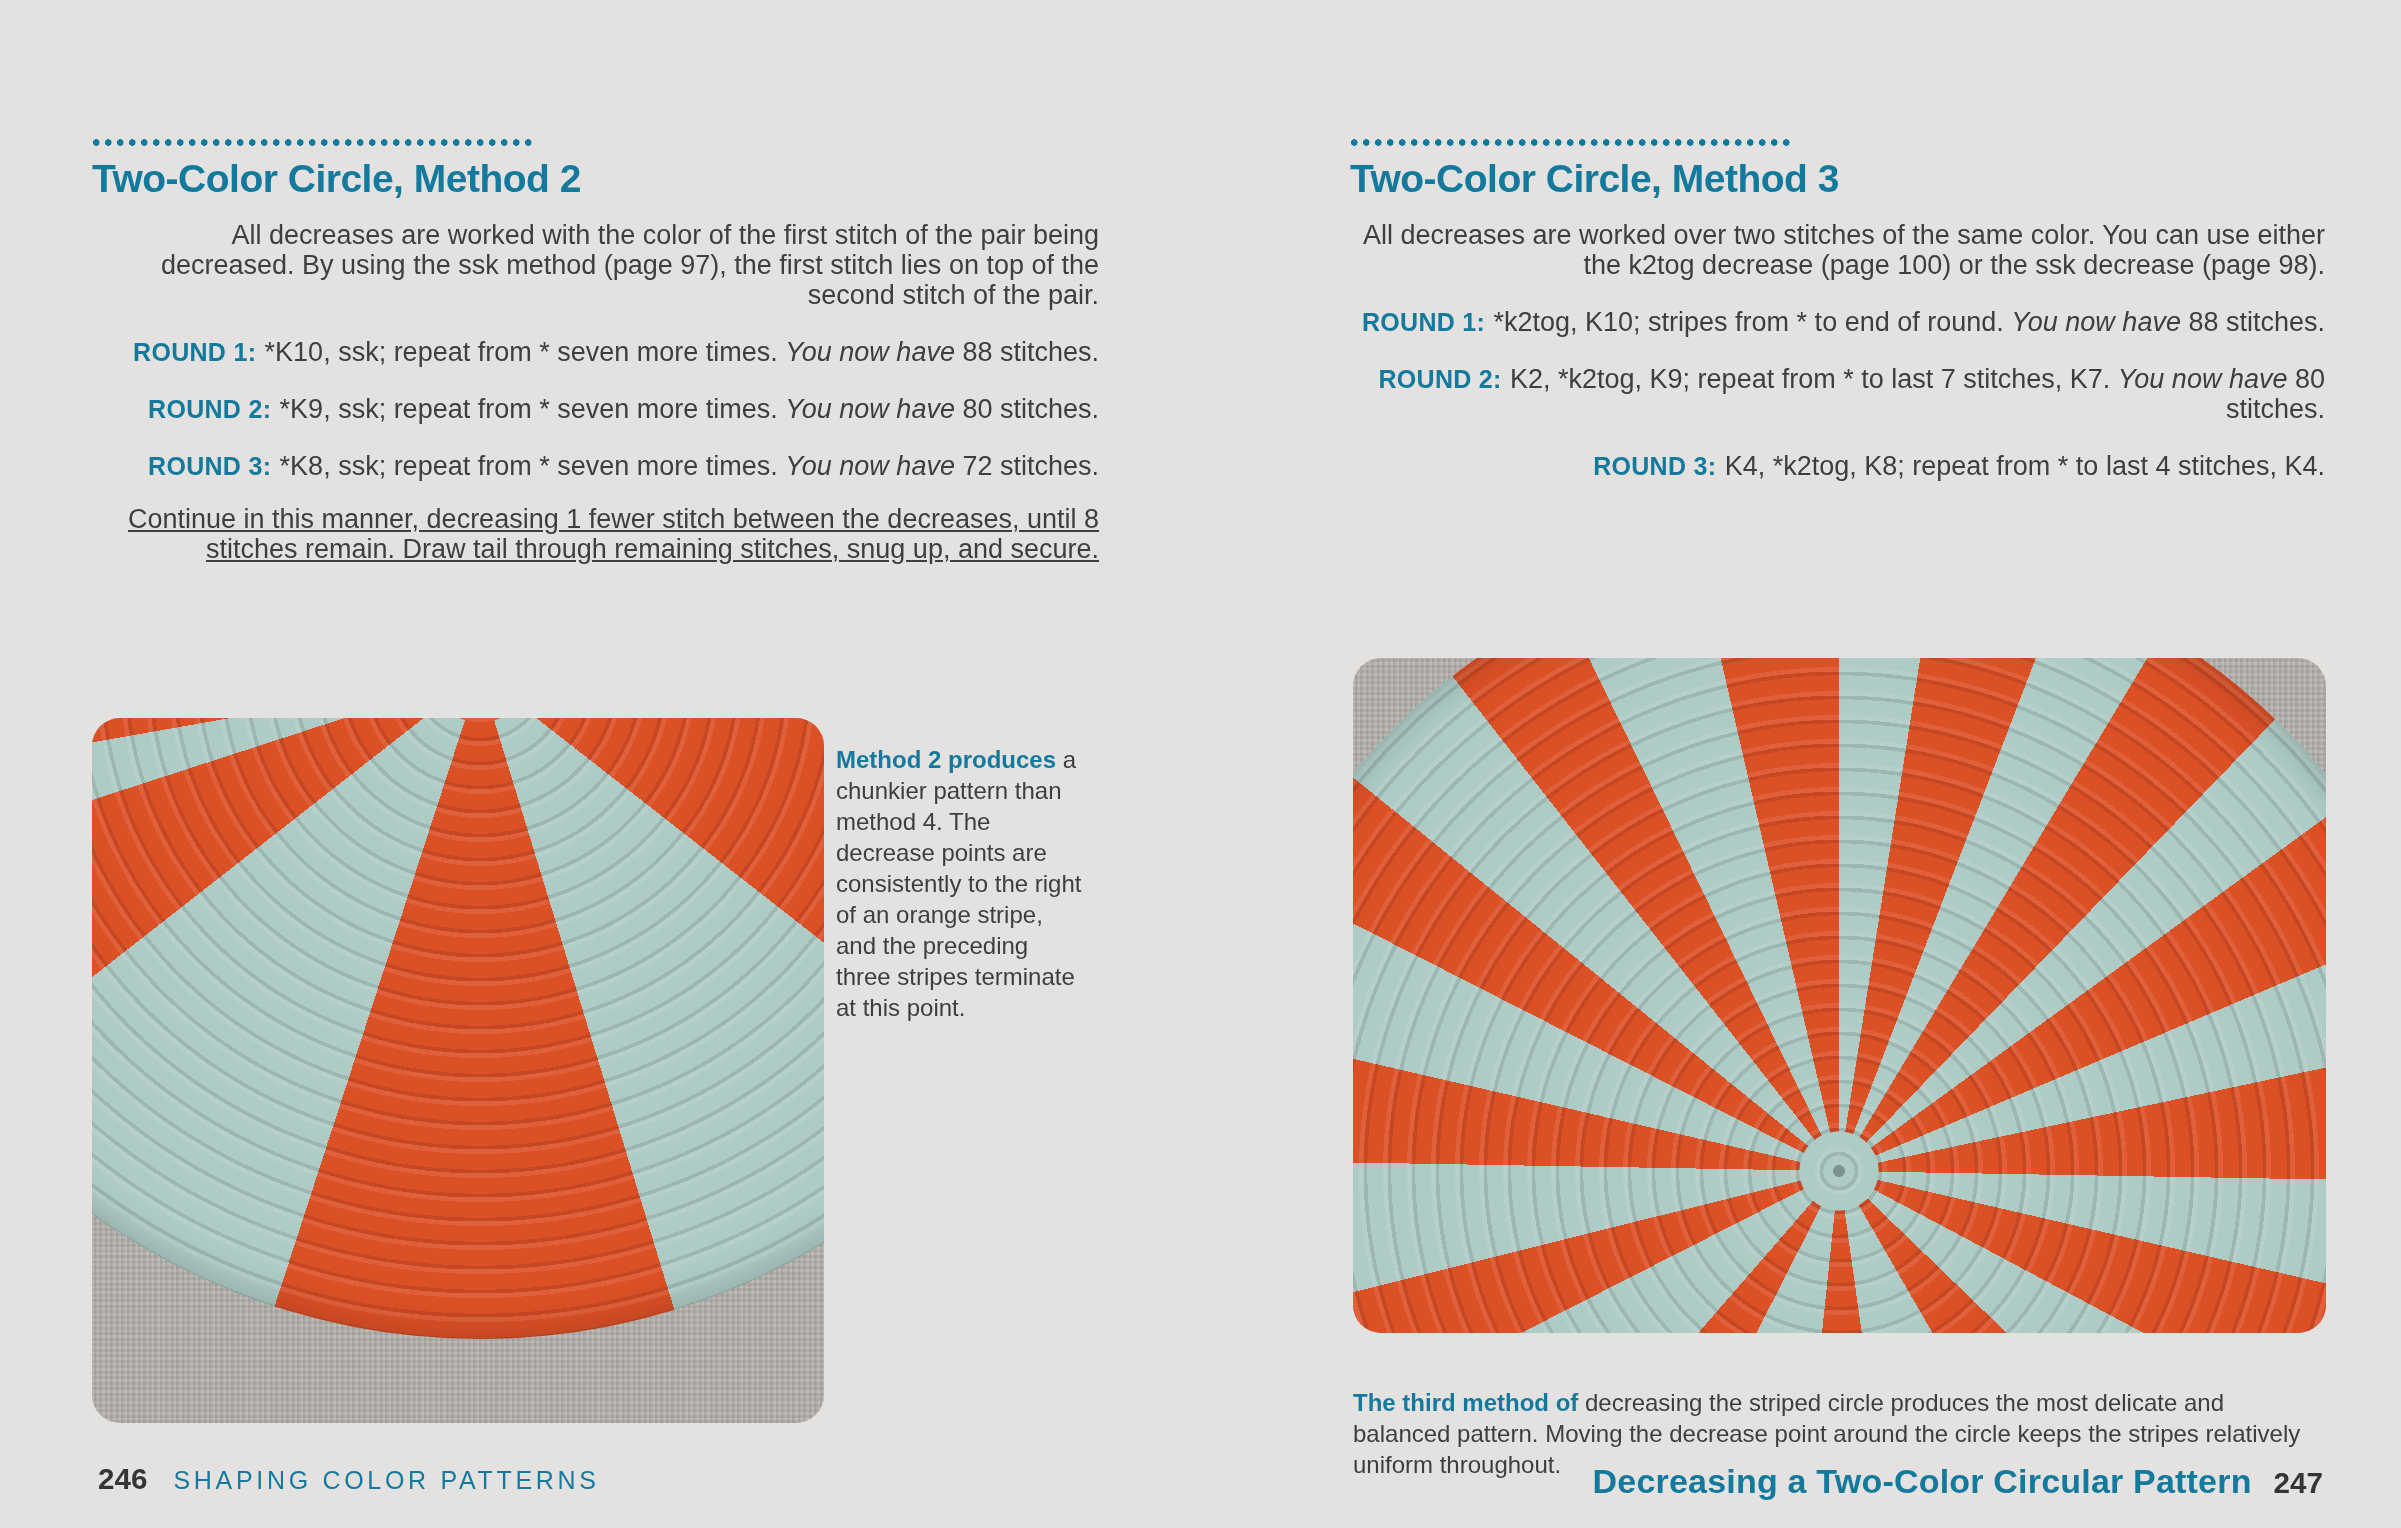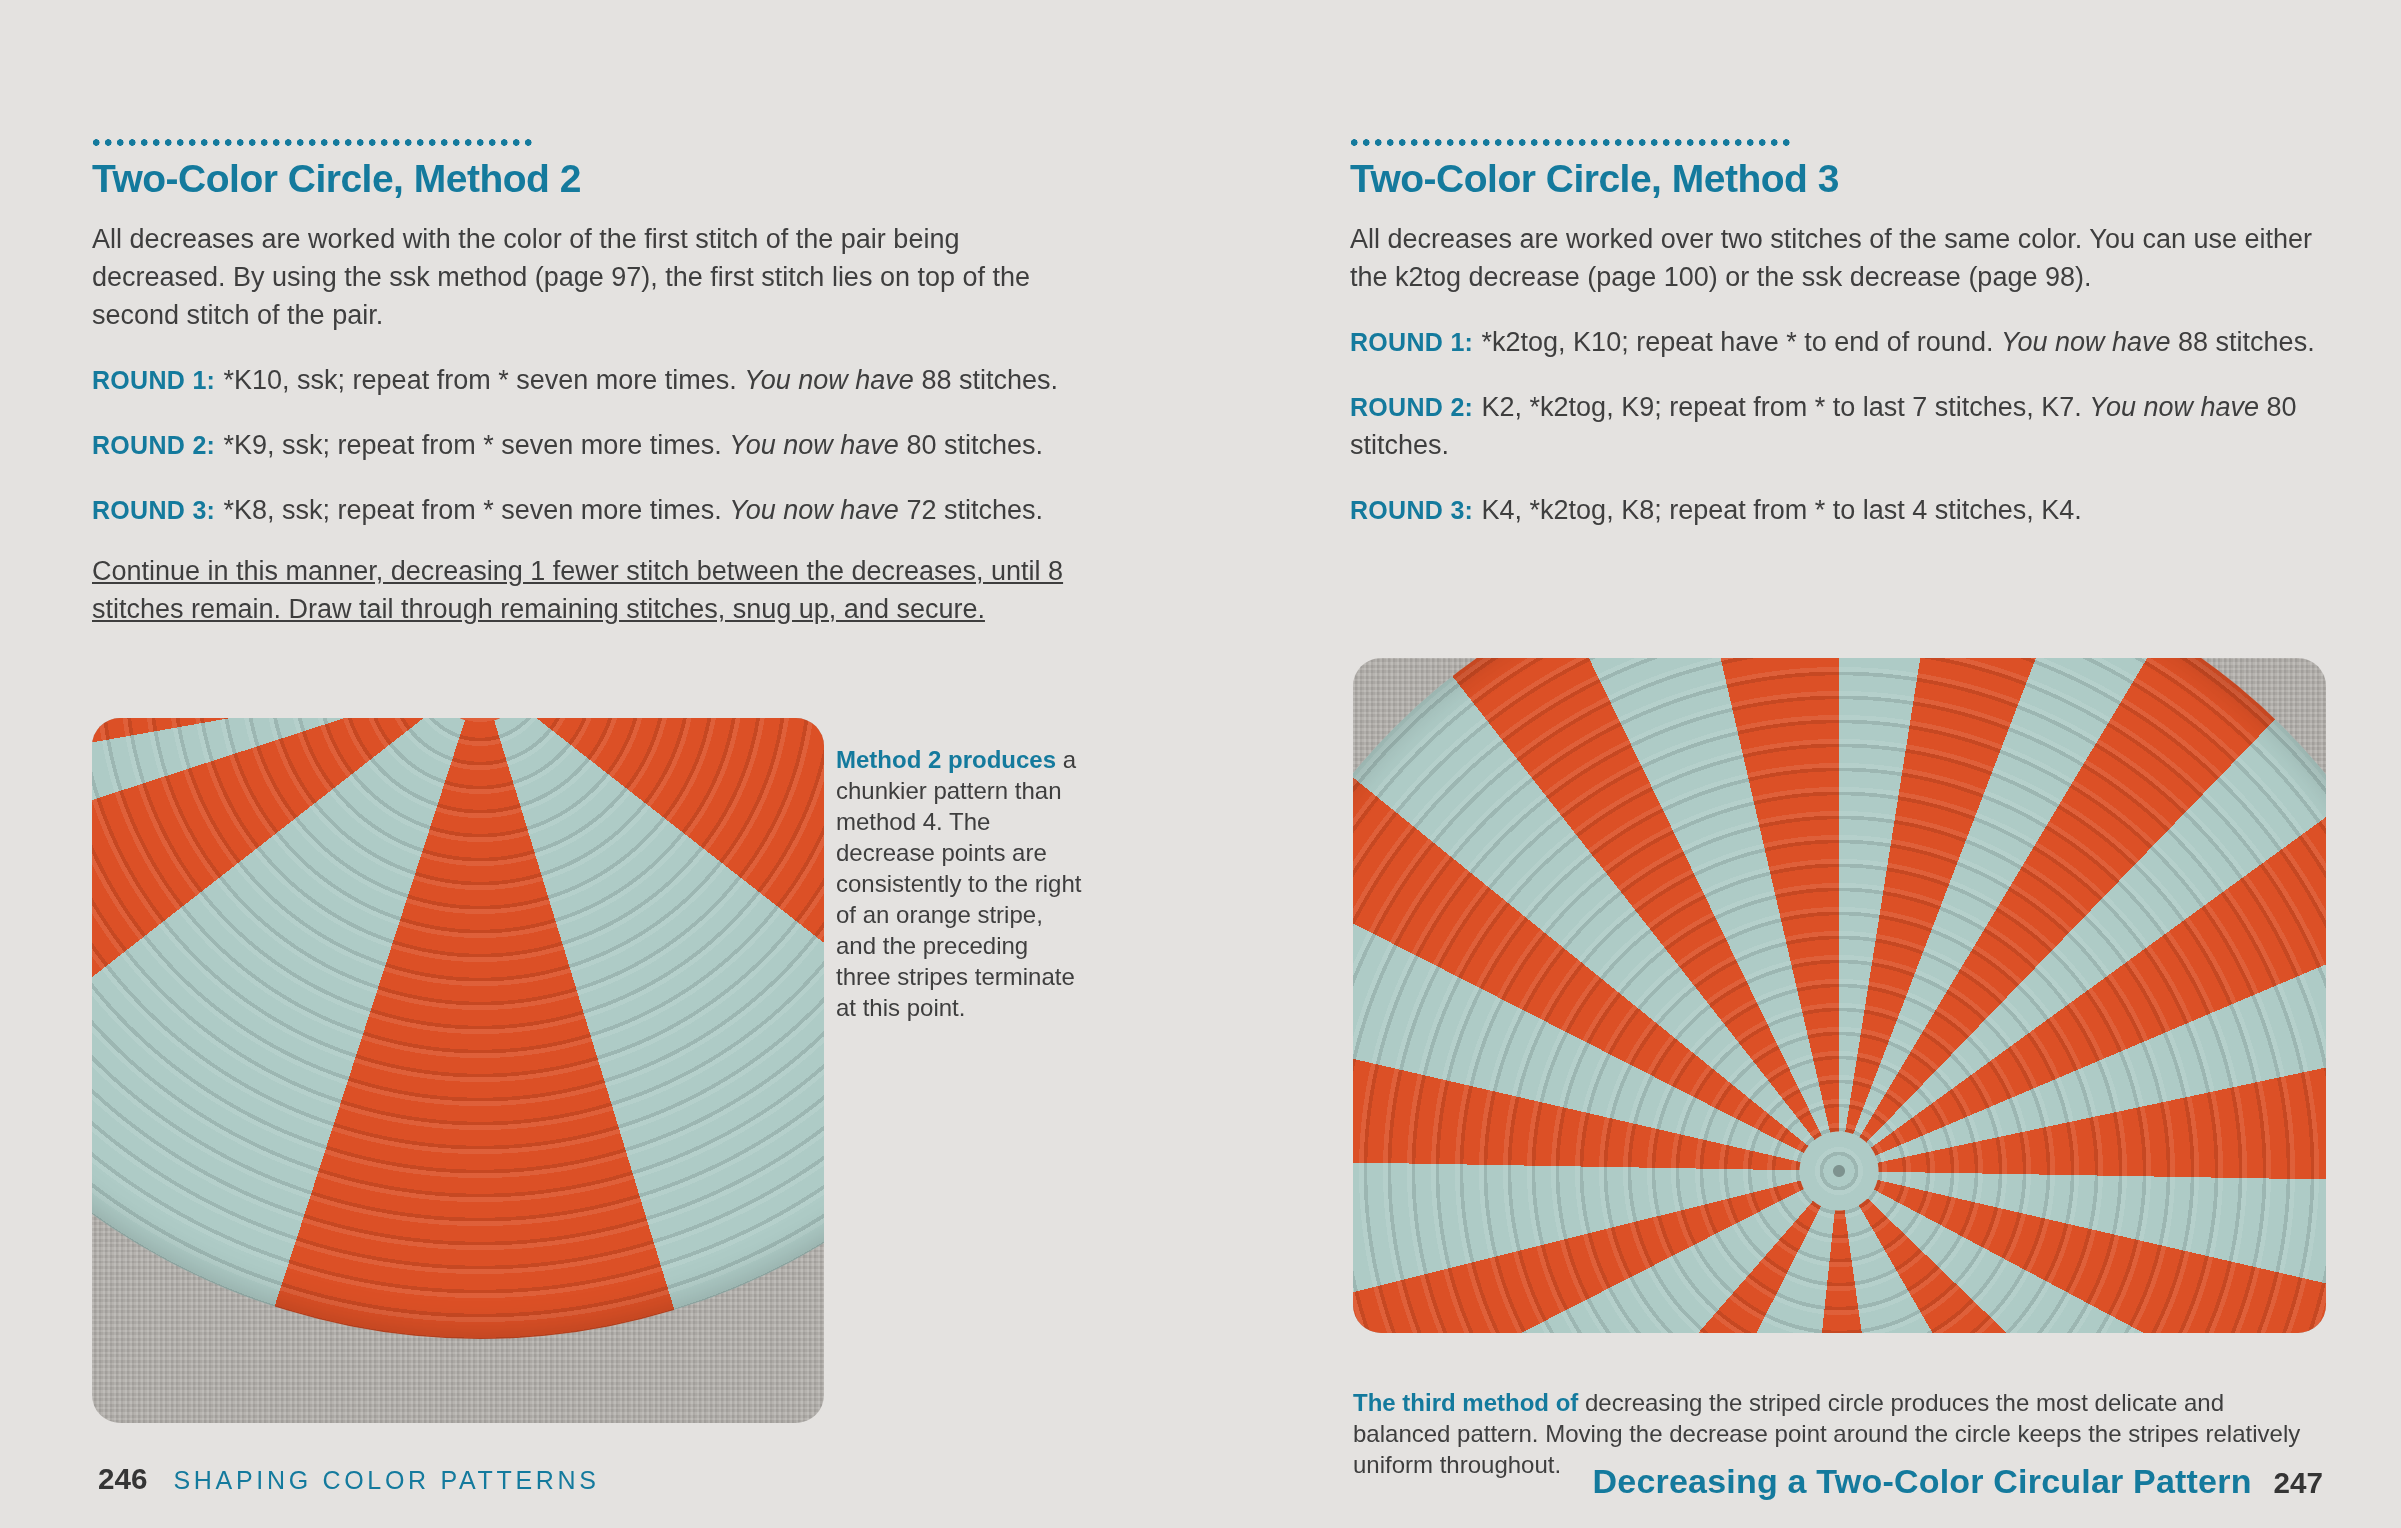--- a/index.html
+++ b/index.html
@@ -19,21 +19,21 @@
   .col{position:absolute;top:129px;}
   .col-left{left:92px;width:1007px;}
   .col-right{left:1350px;width:975px;}
 
   .rule{width:441px;height:9.2px;margin-top:9.2px;
     background-image:radial-gradient(circle at 4.2px 4.6px, var(--accent) 3.1px, rgba(0,0,0,0) 3.6px);
     background-size:12px 9.2px;background-repeat:repeat-x;}
 
   h2.section-title{margin-top:9.2px;font-size:39px;line-height:44px;font-weight:bold;color:var(--accent);letter-spacing:-0.5px;}
 
-  p.body{font-size:27px;line-height:38px;color:var(--body-text);}
+  p.body{font-size:27px;line-height:30px;color:var(--body-text);text-align:right;}
   p.intro{margin-top:19.4px;}
   p.round{margin-top:27px;}
   p.round .round-label{color:var(--accent);font-weight:bold;font-size:25px;letter-spacing:0.3px;margin-right:8.3px;}
   em{font-style:italic;}
   p.continue{margin-top:23px;text-decoration:underline;}
 
   
   .photo{position:absolute;border-radius:28px;overflow:hidden;
     background:
       repeating-linear-gradient(90deg, rgba(255,255,255,0.10) 0 1.8px, rgba(0,0,0,0.05) 1.8px 3.7px, rgba(0,0,0,0) 3.7px 5.5px),
@@ -116,21 +116,21 @@
 
   <div class="footer footer-left">
     <span class="page-number">246</span><span class="footer-section">SHAPING COLOR PATTERNS</span>
   </div>
 
   <div class="col col-right">
     <div class="rule"></div>
     <h2 class="section-title">Two-Color Circle, Method 3</h2>
     <p class="body intro">All decreases are worked over two stitches of the same color. You can use either the k2tog decrease (page 100) or the ssk decrease (page 98).</p>
 
-    <p class="body round"><span class="round-label">ROUND 1:</span><span>*k2tog, K10; repeat have * to end of round. </span><em>You now have</em><span> 88 stitches.</span></p>
+    <p class="body round"><span class="round-label">ROUND 1:</span><span>*k2tog, K10; stripes from * to end of round. </span><em>You now have</em><span> 88 stitches.</span></p>
     <p class="body round"><span class="round-label">ROUND 2:</span><span>K2, *k2tog, K9; repeat from * to last 7 stitches, K7. </span><em>You now have</em><span> 80 stitches.</span></p>
     <p class="body round"><span class="round-label">ROUND 3:</span><span>K4, *k2tog, K8; repeat from * to last 4 stitches, K4.</span><em></em><span></span></p>
   </div>
 
   <div class="photo photo-right">
     <div class="knit"></div>
   </div>
 
   <p class="caption-bottom"><span class="caption-lead">The third method of</span><span> decreasing the striped circle produces the most delicate and balanced pattern. Moving the decrease point around the circle keeps the stripes relatively uniform throughout.</span></p>
 

